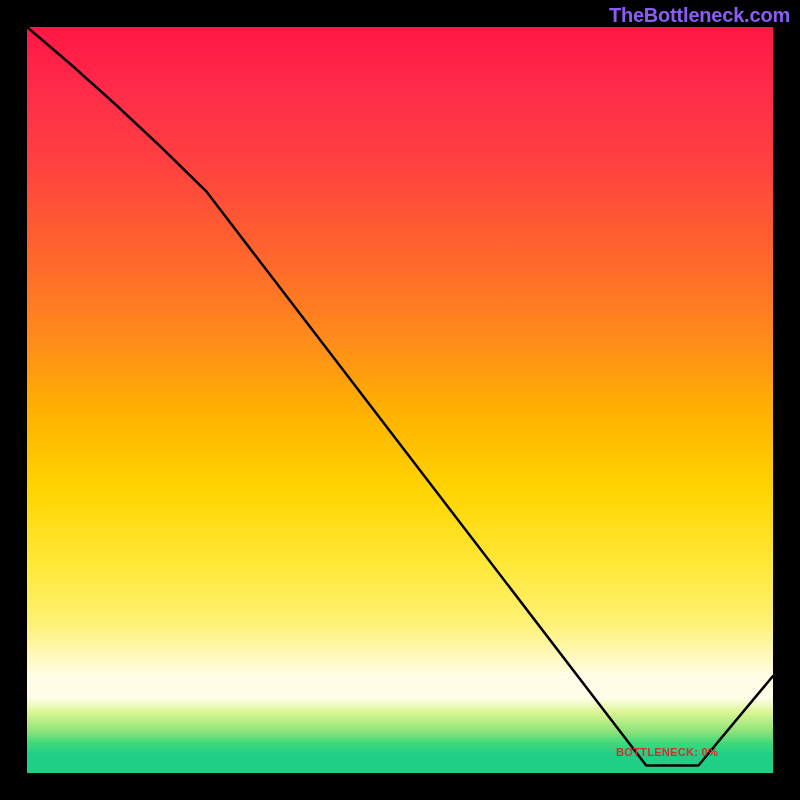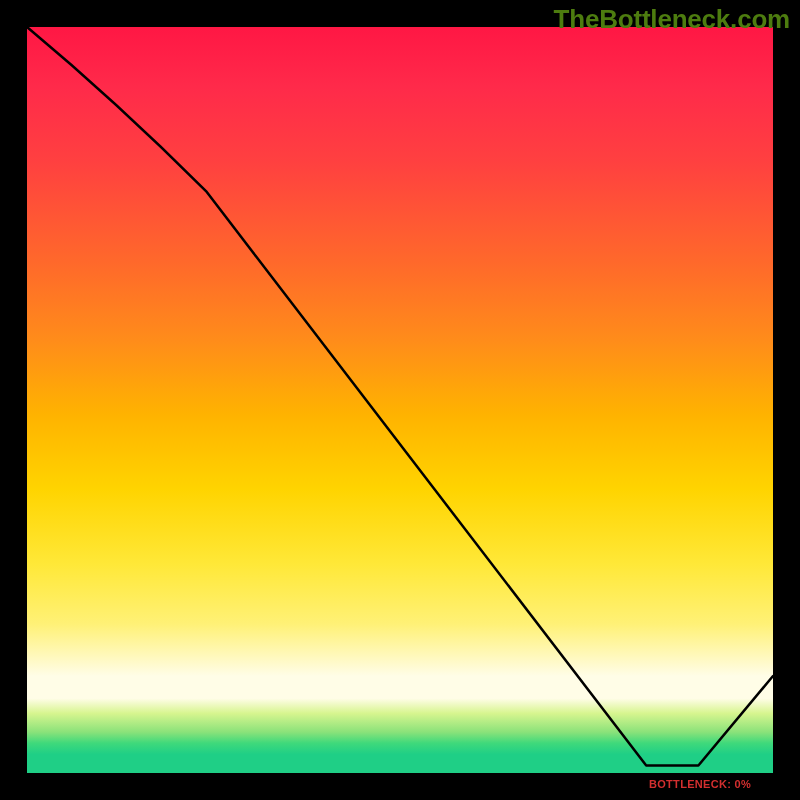--- a/index.html
+++ b/index.html
@@ -40,22 +40,22 @@
       #8be27a 94.5%,
       #3fd97b 96%,
       #1fcf86 97.5%,
       #1fcf86 100%
     );
   }
   .watermark {
     position: absolute;
     top: 4px;
     right: 10px;
-    color: #4d7c0f;
-    font-size: 26px;
+    color: #8b5cf6;
+    font-size: 20px;
     font-weight: 600;
     letter-spacing: -0.2px;
     user-select: none;
   }
   .line-svg {
     position: absolute;
     left: 27px;
     top: 27px;
     width: 746px;
     height: 746px;
@@ -74,17 +74,17 @@
 <body>
 
 <div class="frame">
 
   <div class="plot"></div>
 
   <svg class="line-svg" viewBox="0 0 746 746" preserveAspectRatio="none">
     <path id="curve-path" fill="none" stroke="#000" stroke-width="2.5" stroke-linejoin="round" stroke-linecap="round" d="M 0.0 0.0 Q 89.5 74.6 179.0 164.1 L 619.2 738.5 L 671.4 738.5 L 746.0 649.0"></path>
   </svg>
 
-  <div class="bottleneck-label" style="left: 649px; top: 746.08px; margin-top: 32px;">BOTTLENECK: 0%</div>
+  <div class="bottleneck-label" style="left: 616px; top: 746.08px;">BOTTLENECK: 0%</div>
 
   <div class="watermark">TheBottleneck.com</div>
 
 </div>
 
 </body></html>

